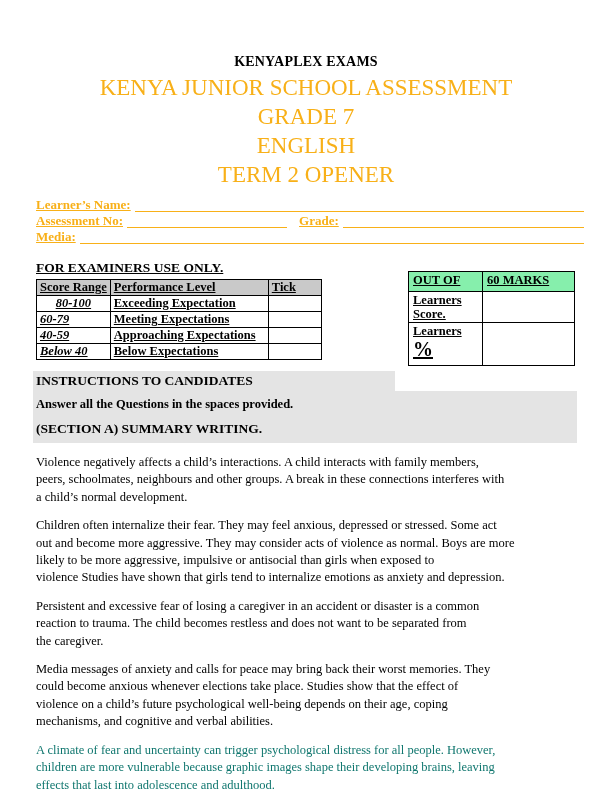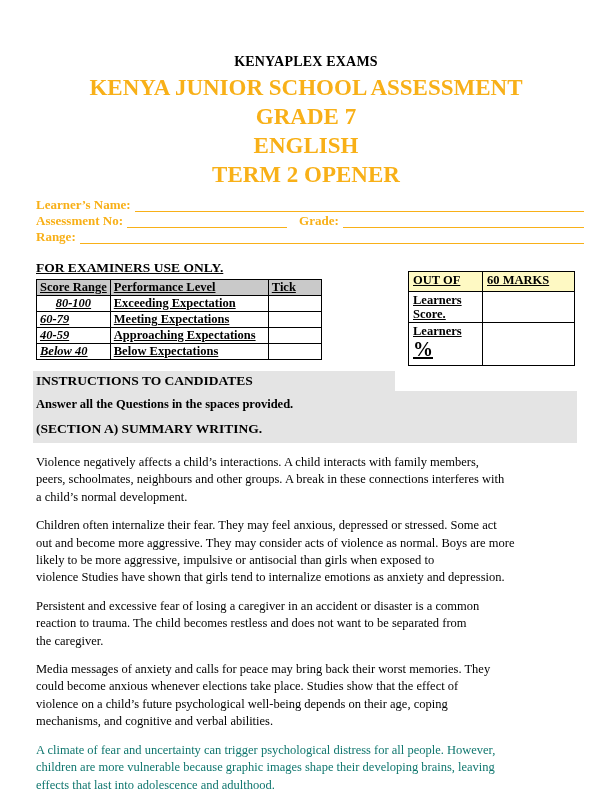--- a/index.html
+++ b/index.html
@@ -12,31 +12,31 @@
     background: #ffffff;
     font-family: "Liberation Serif", "DejaVu Serif", serif;
     color: #000;
     overflow: hidden;
   }
   
   .header { text-align: center; padding-top: 37px; }
   .board-title { font-size: 14px; font-weight: bold; letter-spacing: 0.2px; }
   .gold-line {
     color: #F8B018;
-    font-weight: bold;
+    font-weight: normal;
     font-size: 23px;
     line-height: 29px;
     margin: 0;
     text-align: center;
   }
   .title-block { margin-top: 3px; }
   
   .fields { margin: 7px 28px 0 36px; color: #F8B018; font-weight: bold; font-size: 13px; }
   .field-row { display: flex; align-items: flex-end; height: 16px; }
-  .flabel { white-space: nowrap; line-height: 14px; }
+  .flabel { white-space: nowrap; line-height: 14px; text-decoration: underline; }
   .fline { flex: 1 1 auto; border-bottom: 1.4px solid #F8B018; height: 12px; margin-left: 4px; }
   .fline.fixed { flex: 0 0 160px; margin-right: 12px; }
   
   .examiners { display: flex; align-items: flex-start; margin: 16px 37px 0 36px; text-decoration: underline; }
   .exam-heading { font-weight: bold; font-size: 13.5px; margin-bottom: 3px; }
   table { border-collapse: collapse; }
   .rubric { table-layout: fixed; }
   .rubric th, .rubric td {
     border: 1.5px solid #000;
     font-size: 12.5px;
@@ -54,21 +54,21 @@
   .range-center { text-align: center; }
   .level-cell { font-weight: bold; }
   .score { table-layout: fixed; margin-left: auto; margin-top: 11px; }
   .score th, .score td {
     border: 1.5px solid #000;
     font-size: 12.5px;
     padding: 1px 4px;
     text-align: left;
     vertical-align: top;
   }
-  .score th { background: #fef9c3; height: 20px; }
+  .score th { background: #86efac; height: 20px; }
   .score-col1 { width: 74px; }
   .score-col2 { width: 92px; }
   .score-label { font-weight: bold; white-space: pre-line; line-height: 14px; }
   .row-score td { height: 30px; }
   .row-pct td { height: 43px; }
   .pct-word { font-weight: bold; display: block; line-height: 14px; }
   .pct-symbol { font-weight: bold; font-size: 20px; display: block; line-height: 22px; }
   
   .instructions { margin: 5px 0 0 33px; }
   .band1 {
@@ -107,21 +107,21 @@
       <span class="flabel">Learner’s Name:</span>
       <span class="fline"></span>
     </div>
     <div class="field-row">
       <span class="flabel">Assessment No:</span>
       <span class="fline fixed"></span>
       <span class="flabel">Grade:</span>
       <span class="fline"></span>
     </div>
     <div class="field-row">
-      <span class="flabel">Range:</span>
+      <span class="flabel">Media:</span>
       <span class="fline"></span>
     </div>
   </div>
 
   <div class="examiners">
     <div>
       <div class="exam-heading">FOR EXAMINERS USE ONLY.</div>
       <table class="rubric">
         <thead>
           <tr>

